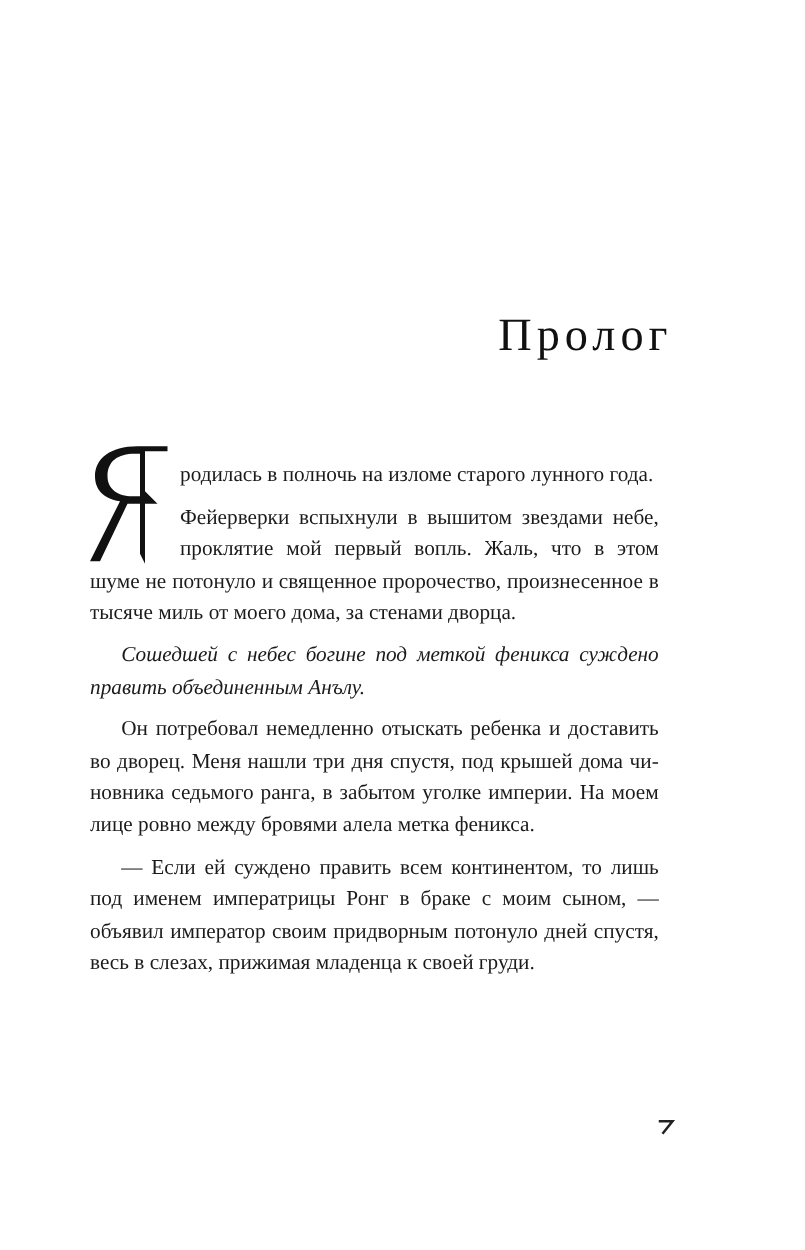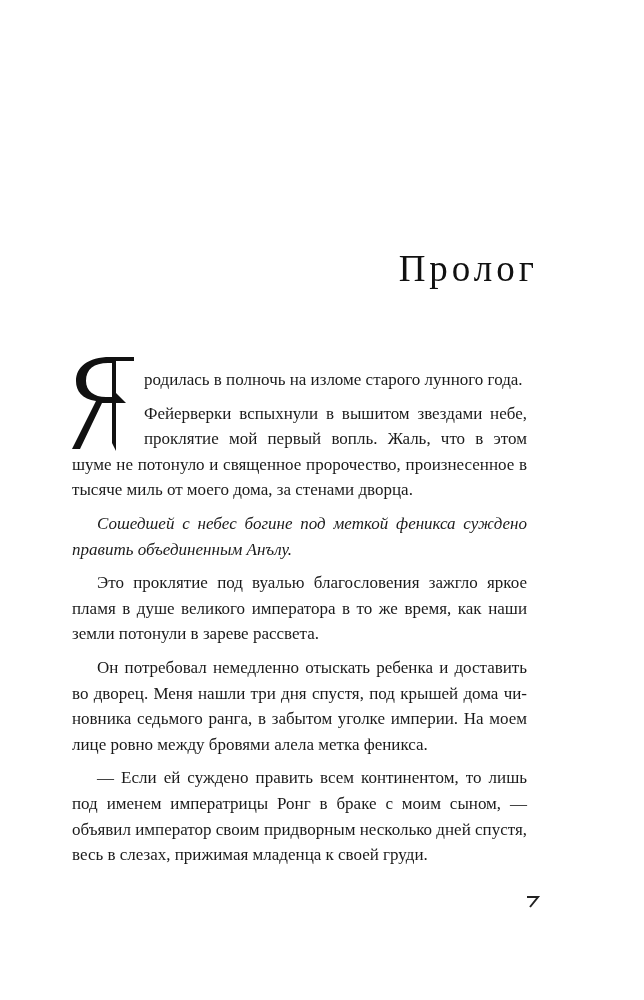--- a/index.html
+++ b/index.html
@@ -26,23 +26,22 @@
     <span class="dropcap" title="">
       <svg width="64" height="100" viewBox="0 0 64 100">
         <path d="M38 4 L62 4 L62 8 L44 8 L44 98 L40 90 L40 50 L30 50 L8 96 L0 96 L24 48 C10 46 4 38 4 28 C4 14 16 4 38 4 Z M40 10 L36 10 C22 10 14 16 14 28 C14 38 22 44 34 44 L40 44 Z" fill="#111"></path>
         <path d="M44 40 L54 50 L44 50 Z" fill="#111"></path>
       </svg>
     </span>
     <span>родилась в полночь на изломе старого лунного года.</span>
   </p>
   <p class="first"><span>Фейерверки вспыхнули в вышитом звездами небе, проклятие мой первый вопль. Жаль, что в этом шуме не потонуло и священное пророчество, произнесенное в ты­сяче миль от моего дома, за стенами дворца.</span></p>
   <p class="italic"><span>Сошедшей с небес богине под меткой феникса суждено пра­вить объединенным Анълу.</span></p>
-  <p><span>Это проклятие под вуалью благословения зажгло яркое пламя в душе великого императора в то же время, как наши земли потонули в зареве рассвета.</span></p>
   <p><span>Он потребовал немедленно отыскать ребенка и доставить во дворец. Меня нашли три дня спустя, под крышей дома чи­новника седьмого ранга, в забытом уголке империи. На моем лице ровно между бровями алела метка феникса.</span></p>
-  <p><span>— Если ей суждено править всем континентом, то лишь под именем императрицы Ронг в браке с моим сыном, — объявил император своим придворным несколько дней спу­стя, весь в слезах, прижимая младенца к своей груди.</span></p>
+  <p><span>— Если ей суждено править всем континентом, то лишь под именем императрицы Ронг в браке с моим сыном, — объявил император своим придворным потонуло дней спу­стя, весь в слезах, прижимая младенца к своей груди.</span></p>
 </div>
 
 <div class="pagenum">
   <svg width="16" height="16" viewBox="0 0 16 16">
     <path d="M2 4 L13 4 L5 14" fill="none" stroke="#222" stroke-width="2"></path>
   </svg>
   
 </div>
 
 </body></html>

